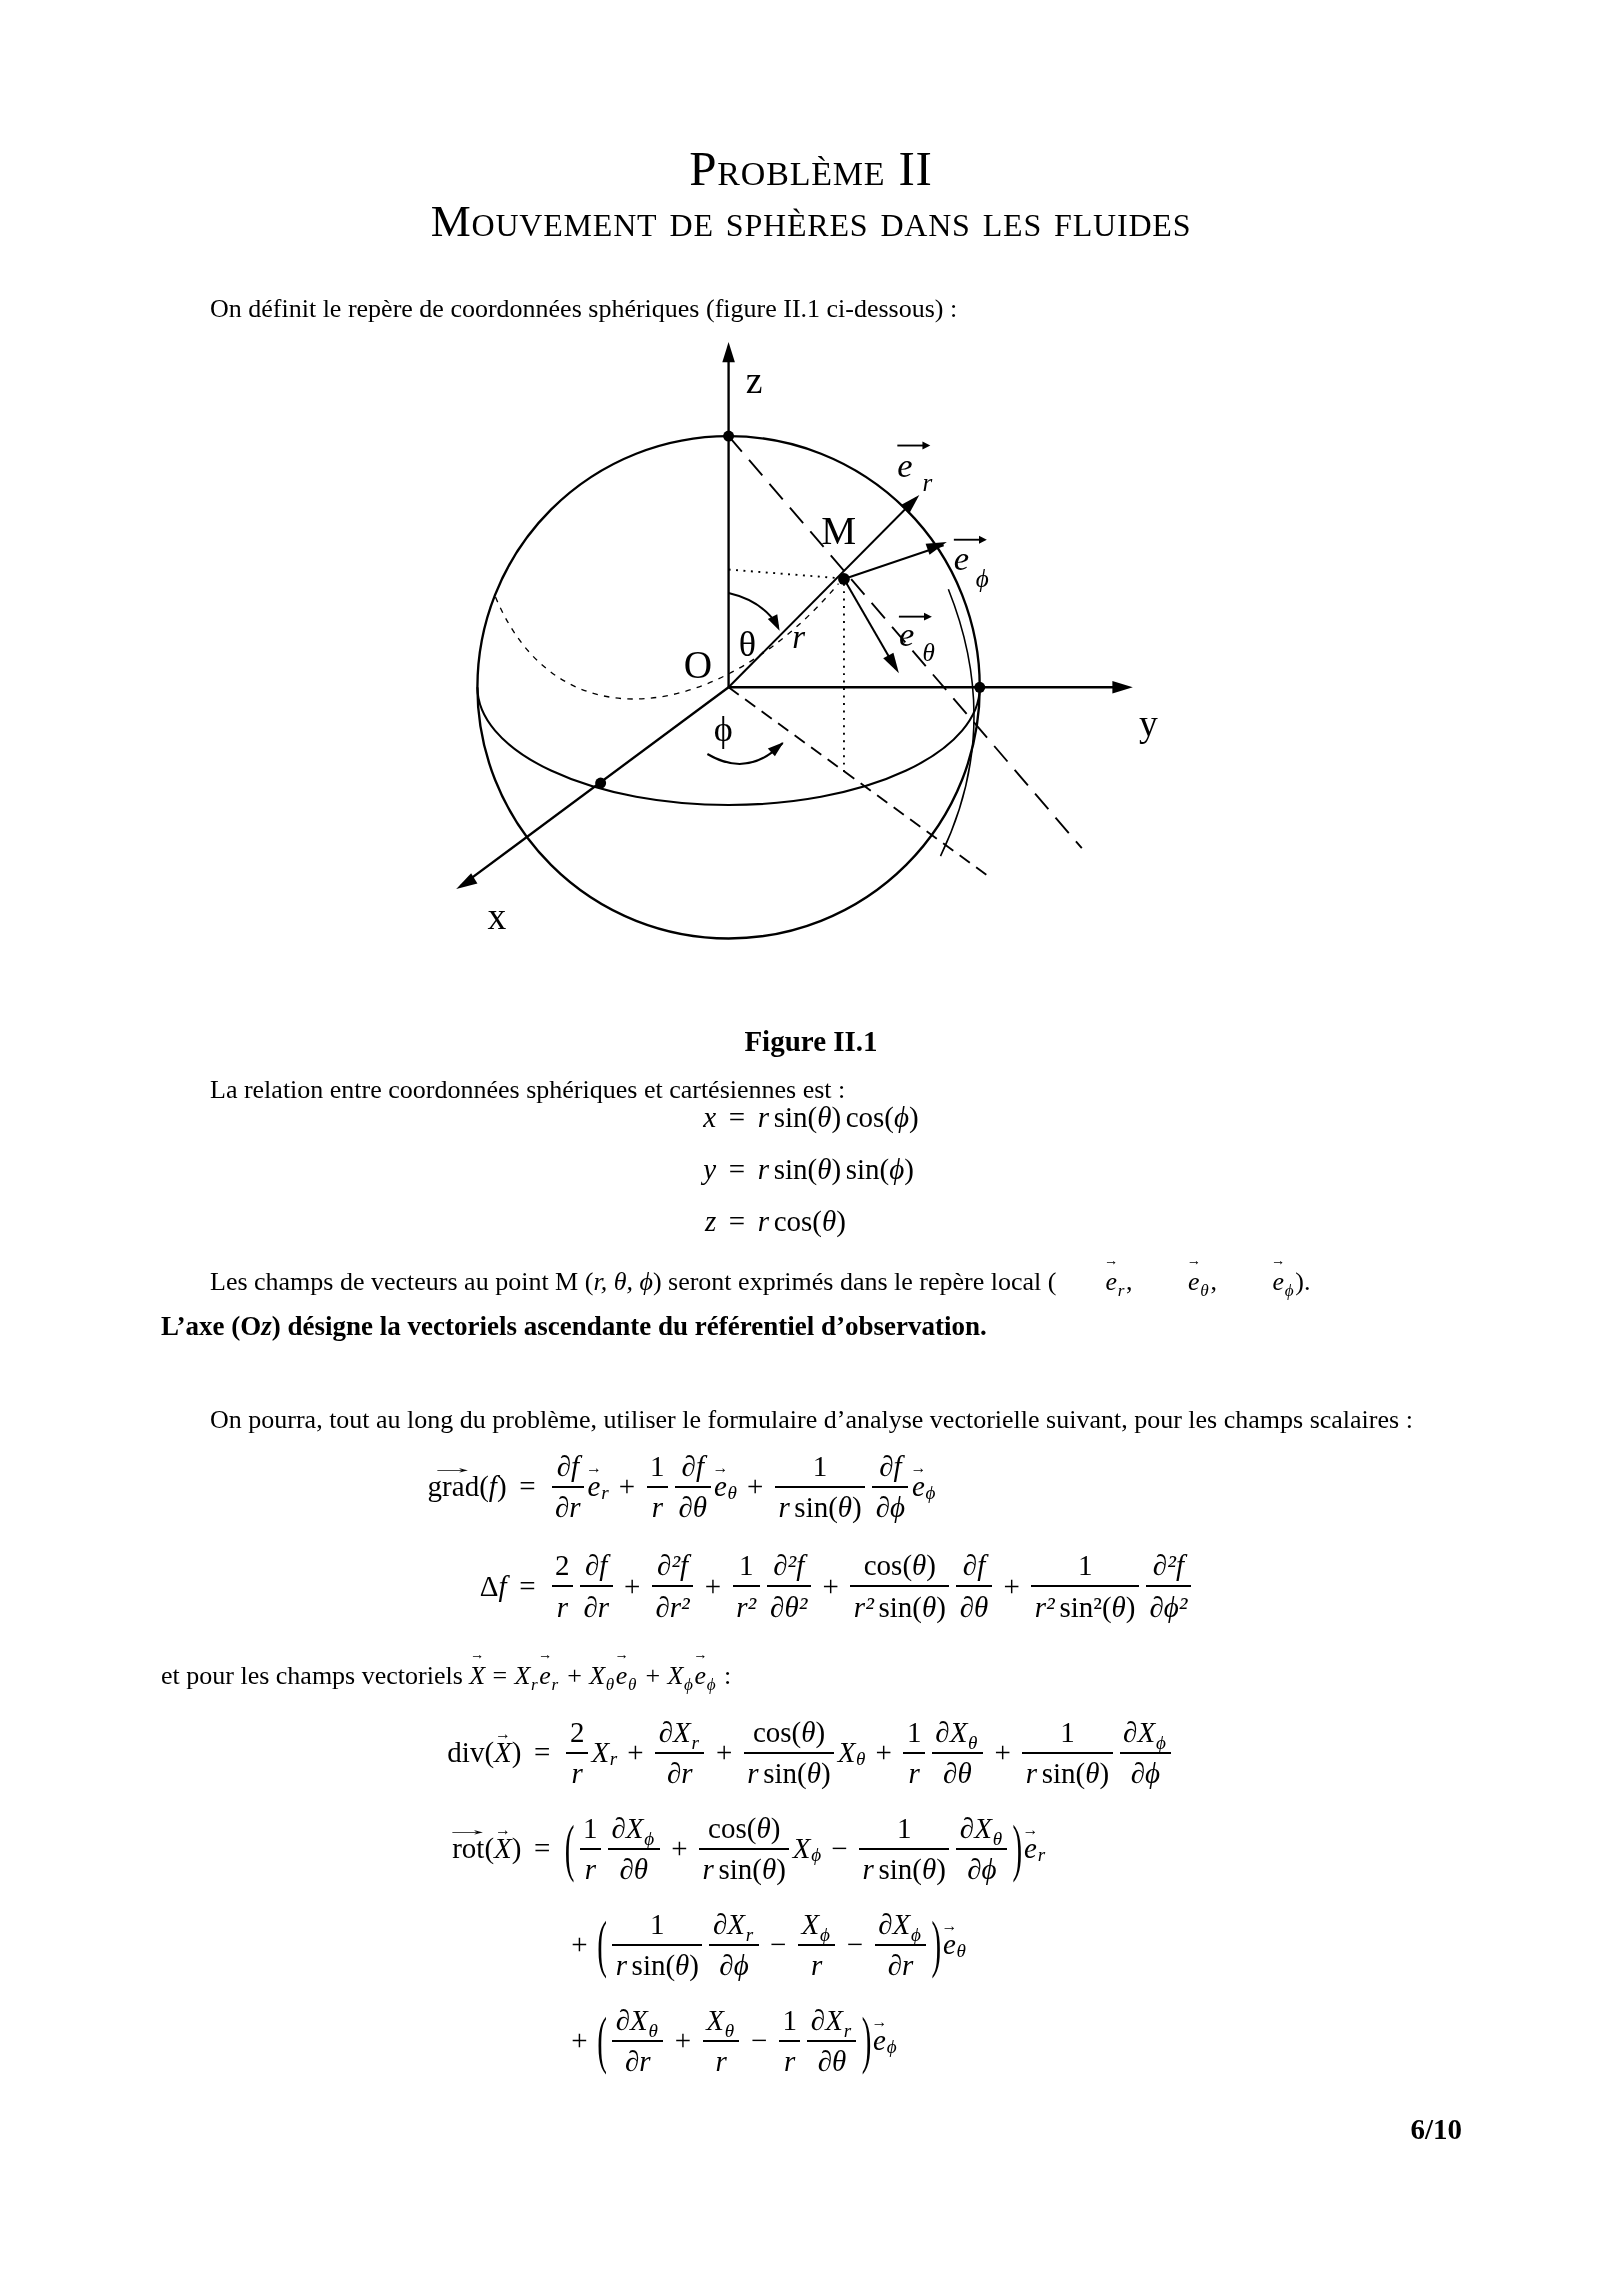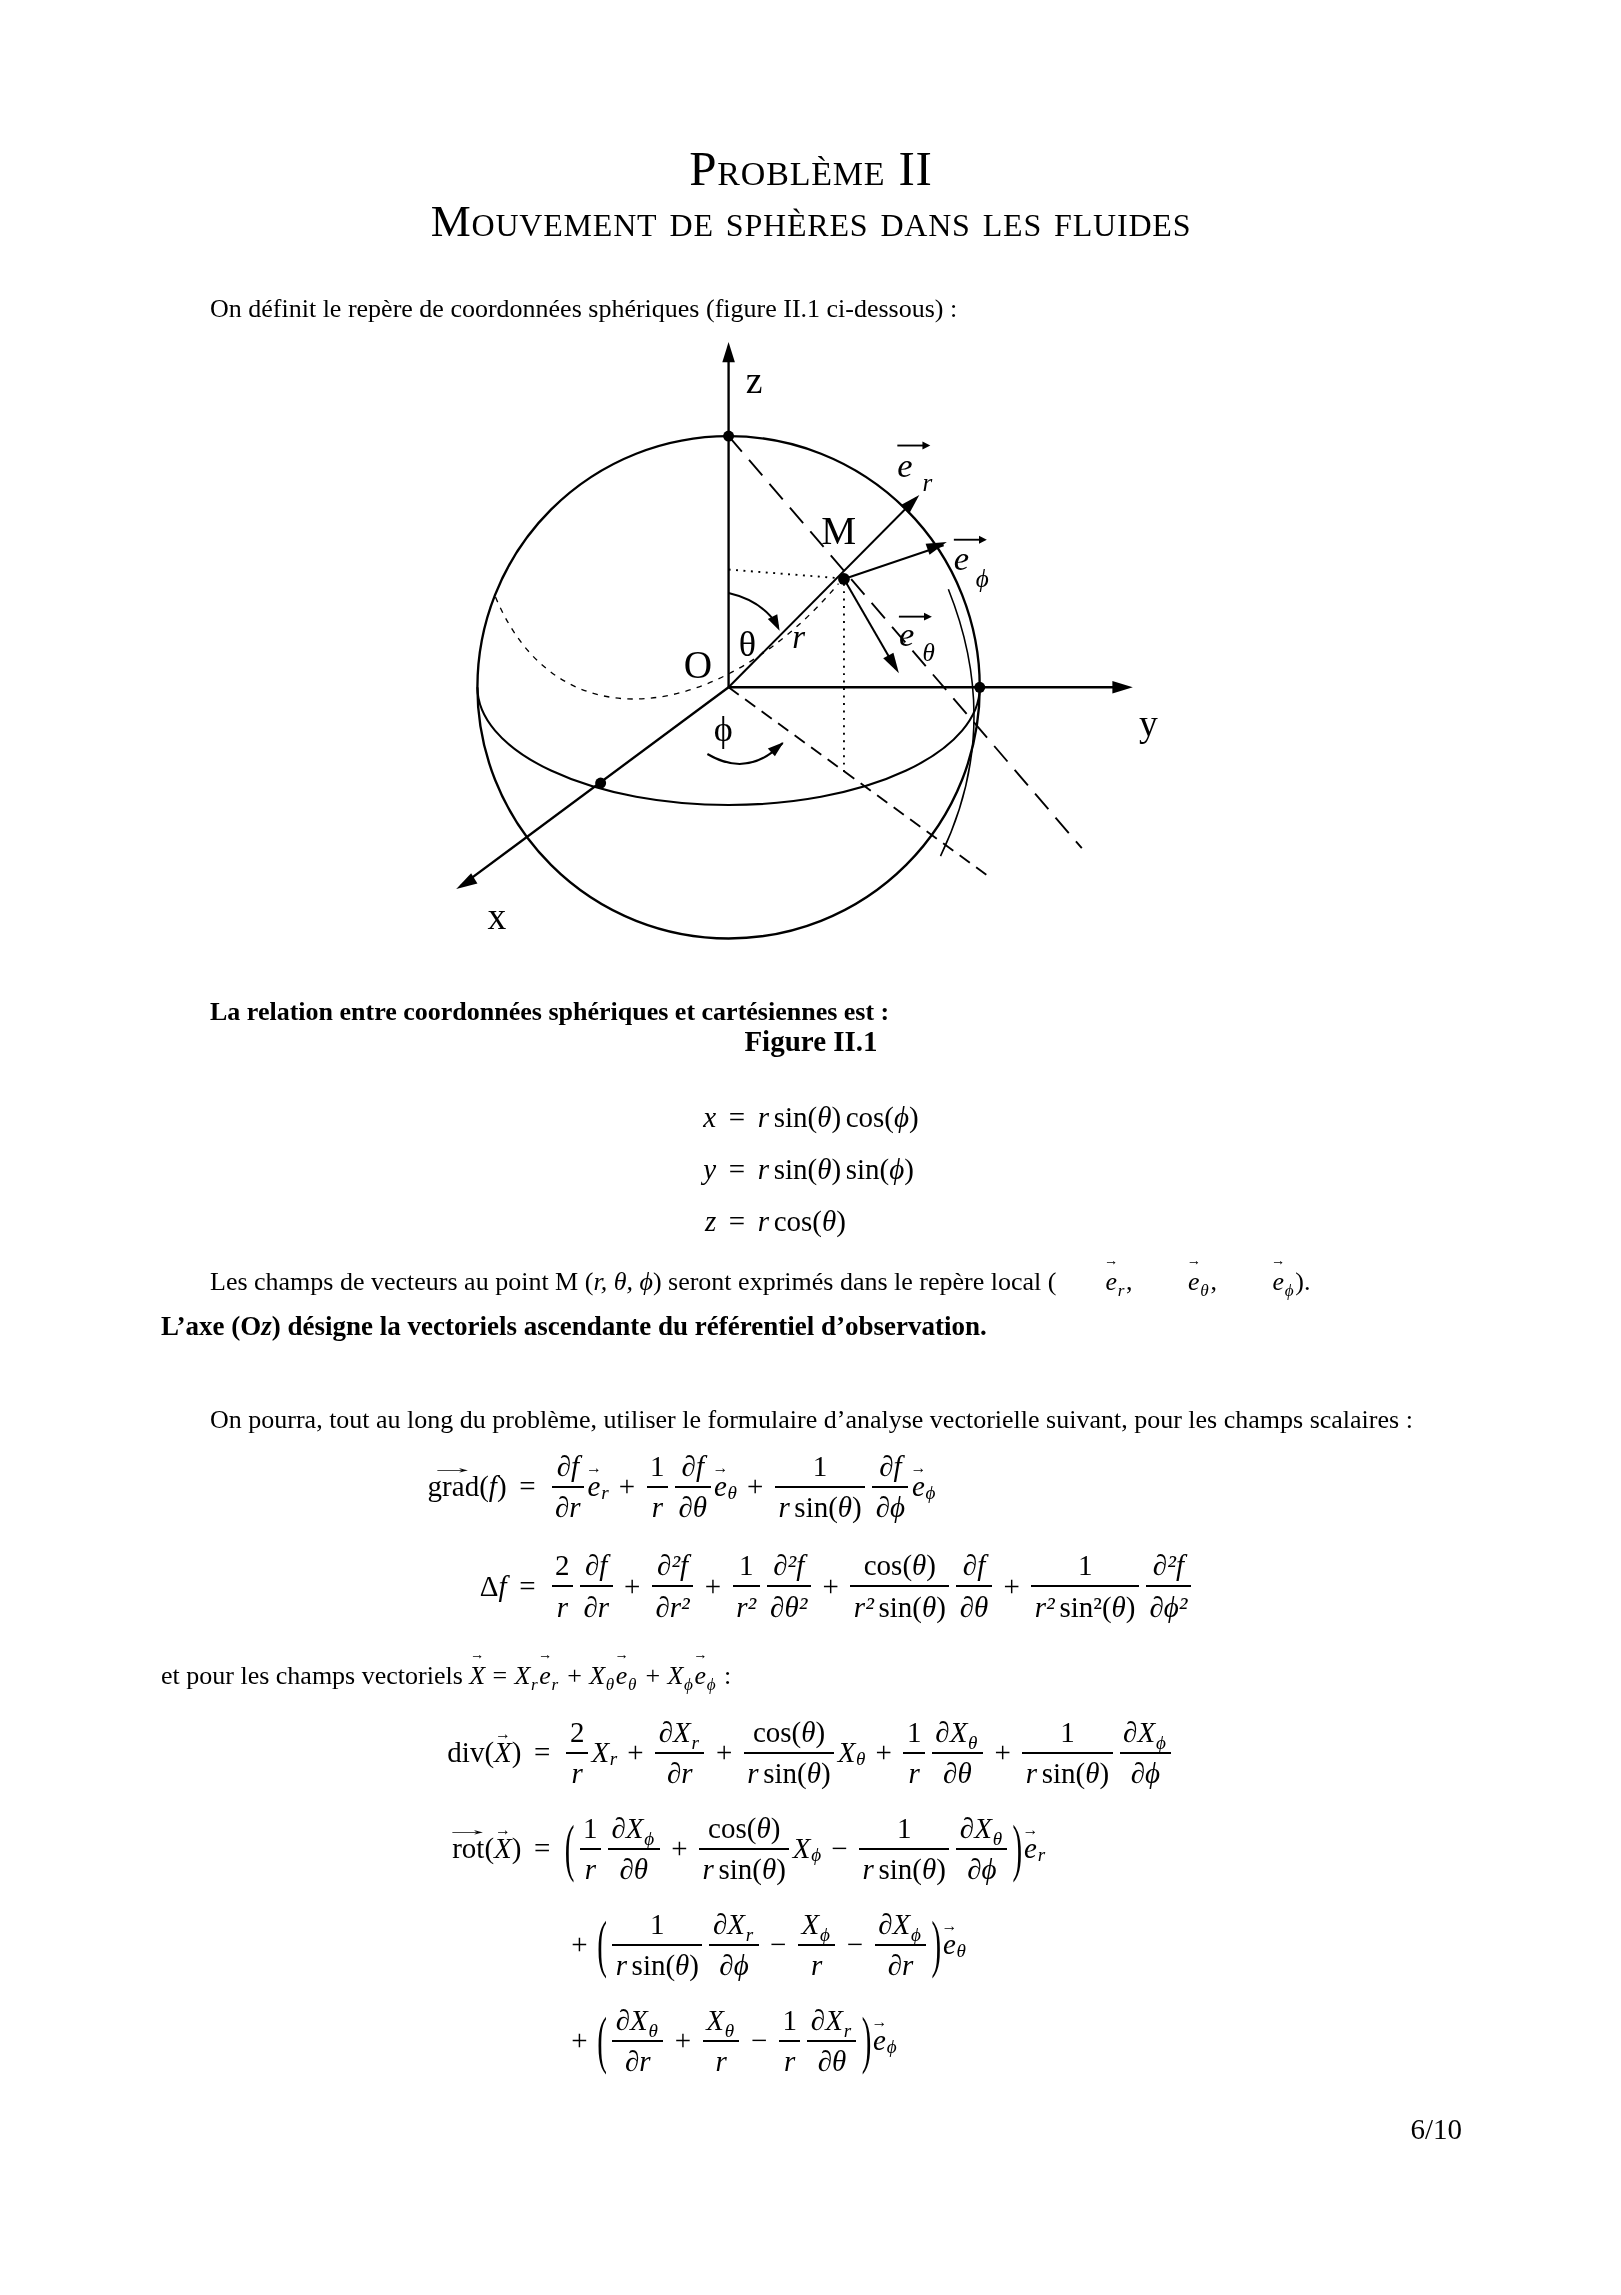--- a/index.html
+++ b/index.html
@@ -12,27 +12,27 @@
   
   #title1{top:144px;left:0;width:100%;text-align:center;
     font-variant:small-caps;font-size:49px;letter-spacing:0.8px;line-height:1.0;}
   #title2{top:199px;left:0;width:100%;text-align:center;
     font-variant:small-caps;font-size:45px;letter-spacing:0.8px;line-height:1.0;}
   
   .para{left:161px;width:1302px;font-size:26px;line-height:1.55;}
   .indent{text-indent:49px;}
   .just{text-align:justify;}
   #p-intro{top:289px;}
-  #p-relation{top:992px;font-weight:bold;}
+  #p-relation{top:1070px;}
   #p-champs{top:1262px;}
   #p-axe{top:1306px;font-weight:bold;font-size:27px;}
   #p-axe .oz-z{font-style:italic;}
   #p-pourra{top:1400px;}
   #p-et{top:1656px;}
-  #pagenum{top:2113px;right:160px;font-weight:normal;font-size:29px;}
+  #pagenum{top:2113px;right:160px;font-weight:bold;font-size:29px;}
   
   #figwrap{top:334px;left:395px;width:832px;height:632px;}
   #caption{top:1025px;left:395px;width:832px;text-align:center;
     font-weight:bold;font-size:29px;}
   .figtext text{fill:#000;font-family:"Liberation Serif","DejaVu Serif",serif;}
   .fit{font-style:italic;}
   
   .meqblock{left:0;width:100%;}
   .eqgrid{display:grid;grid-template-columns:max-content max-content max-content;
     justify-content:center;align-items:center;font-size:29px;}

